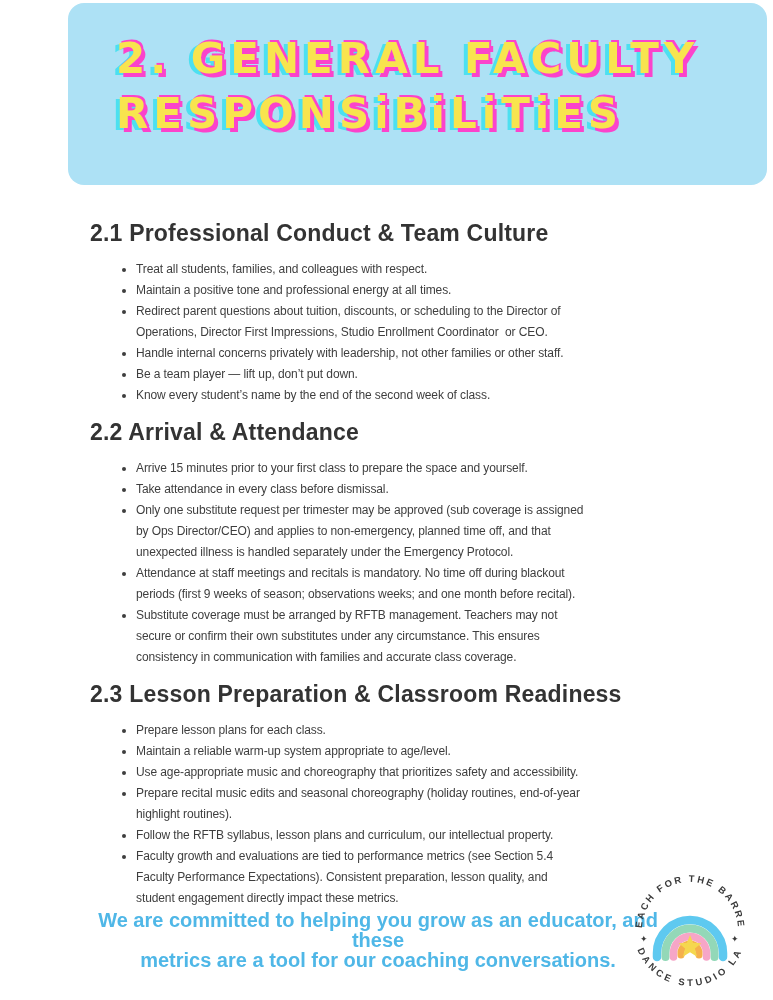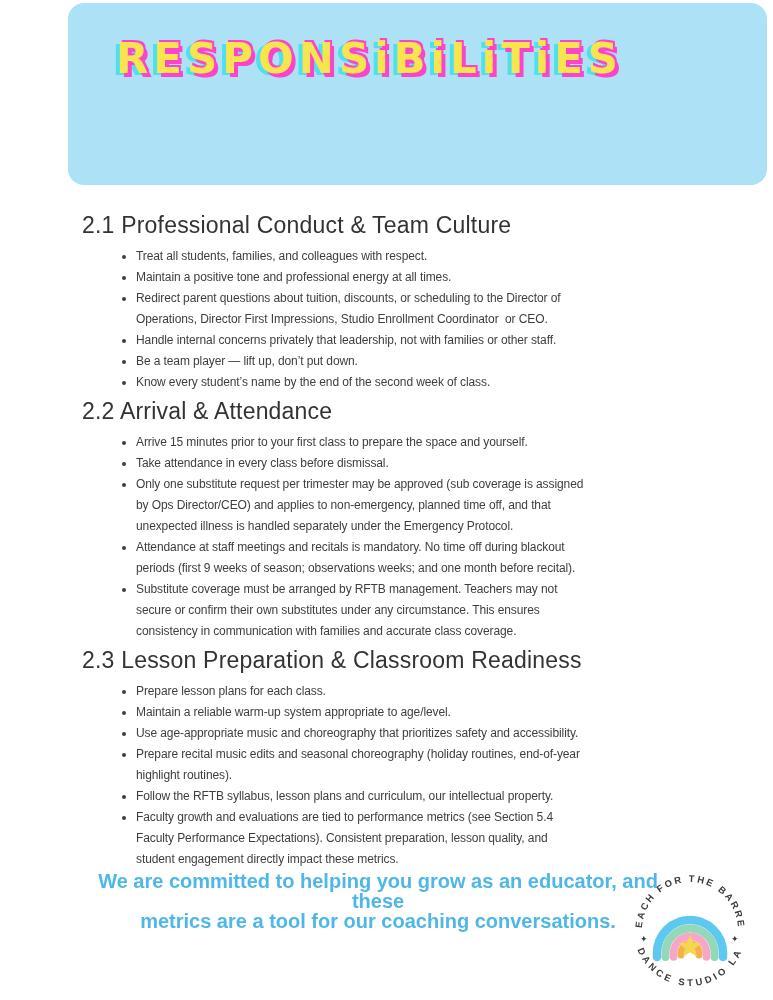--- a/index.html
+++ b/index.html
@@ -15,21 +15,21 @@
   .banner-title {
     position:absolute; left:48px; top:28px;
     font-family:"DejaVu Sans", sans-serif; font-weight:700;
     font-size:42px; line-height:55px; letter-spacing:5px;
     color:#f8e44e;
     text-shadow: 4px 4px 0 #fb43cb, 2px -2px 0 #fb43cb, -4px 2px 0 #4ce0f0;
   }
   
   .content { position:absolute; left:78px; top:207px; width:640px; }
   .section h2 {
-    margin:4px; font-size:23px; font-weight:400; line-height:28px;
+    margin:12px; font-size:23px; font-weight:700; line-height:28px;
     color:#333333; letter-spacing:0.2px;
   }
   .section ul { margin:7px 0 3px; padding-left:58px; }
   .section li {
     font-size:12px; line-height:21px; color:#3e3e3e;
     letter-spacing:-0.1px; white-space:pre-wrap;
   }
   .section li::marker { color:#3e3e3e; font-size:12px; }
   .tagline {
     width:560px; margin:-2px 0 0 20px; text-align:center;
@@ -40,34 +40,35 @@
   .logo { position:absolute; left:618px; top:858px; width:144px; height:144px; }
   .logo text { font-family:"Liberation Sans", sans-serif; }
 </style>
 </head>
 <body>
 
 <div class="page">
 
   <div class="banner">
     <div class="banner-title">
+      <div>2. GENERAL FACULTY</div>
       <div>RESPONSiBiLiTiES</div>
     </div>
   </div>
 
   <div class="content">
 
     <div class="section">
       <h2>2.1 Professional Conduct &amp; Team Culture</h2>
       <ul>
         <li>Treat all students, families, and colleagues with respect.</li>
         <li>Maintain a positive tone and professional energy at all times.</li>
         <li>Redirect parent questions about tuition, discounts, or scheduling to the Director of
 Operations, Director First Impressions, Studio Enrollment Coordinator  or CEO.</li>
-        <li>Handle internal concerns privately that leadership, not with families or other staff.</li>
+        <li>Handle internal concerns privately with leadership, not other families or other staff.</li>
         <li>Be a team player — lift up, don’t put down.</li>
         <li>Know every student’s name by the end of the second week of class.</li>
       </ul>
     </div>
 
     <div class="section">
       <h2>2.2 Arrival &amp; Attendance</h2>
       <ul>
         <li>Arrive 15 minutes prior to your first class to prepare the space and yourself.</li>
         <li>Take attendance in every class before dismissal.</li>

